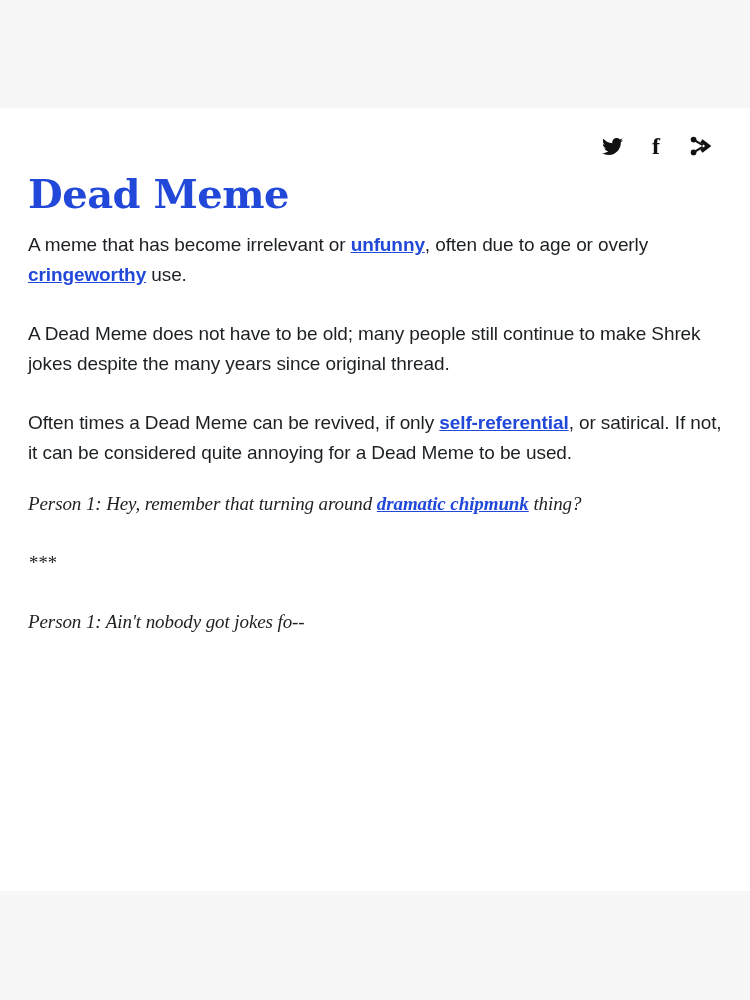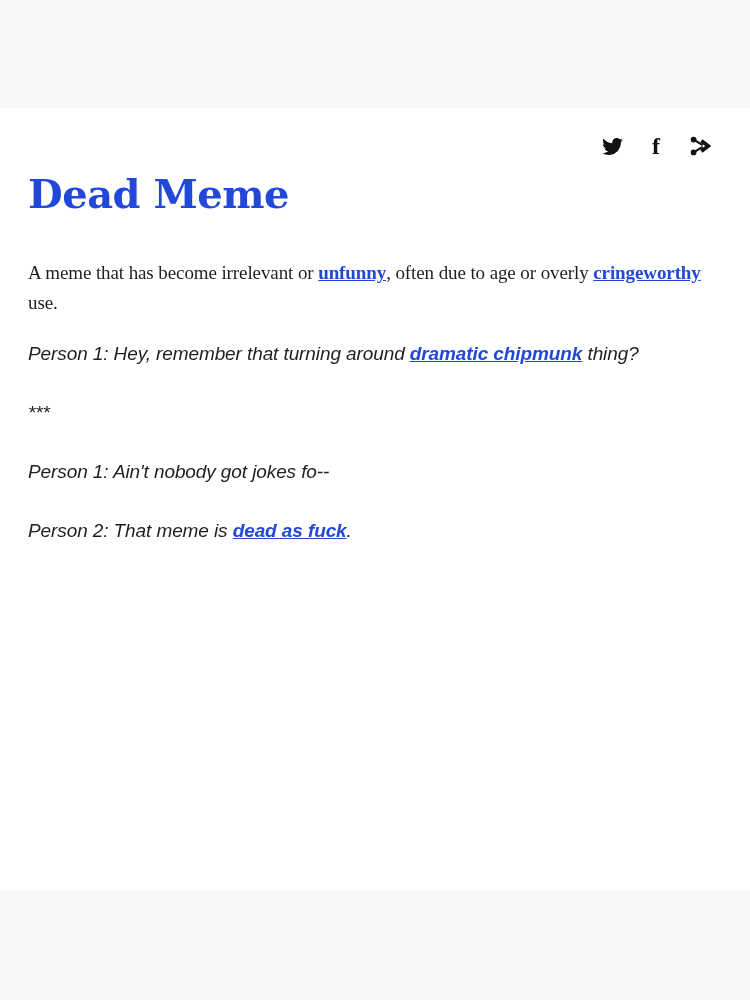--- a/index.html
+++ b/index.html
@@ -43,29 +43,29 @@
   }
   h1.word-title {
     margin-top: 12px;
     font-family: "DejaVu Serif", "Liberation Serif", serif;
     font-weight: 700;
     font-size: 40px;
     line-height: 48px;
     color: #2148d8;
     letter-spacing: -0.5px;
   }
-  .definition { margin-top: 40px; font-family: Liberation Serif, serif; }
+  .definition { margin-top: 12px; }
   .definition p, .example p {
     font-size: 19px;
     line-height: 30px;
     color: #1d2023;
     letter-spacing: -0.1px;
     margin-bottom: 29px;
   }
-  .example { margin-top: -8px; }
+  .example { margin-top: -8px; font-family: Liberation Serif, serif; }
   .example p { font-style: italic; }
   a.term-link {
     color: #2148d8;
     font-weight: 700;
     text-decoration: underline;
     cursor: pointer;
   }
 </style>
 </head>
 <body>
@@ -96,25 +96,26 @@
             <path d="M13.5 6.2 L21 12 L13.5 17.8" stroke="#111111" stroke-width="4" fill="none" stroke-linejoin="miter"></path>
           </svg>
         </span>
       </button>
     </div>
 
     <h1 class="word-title">Dead Meme</h1>
 
     <section class="definition">
         <p><span>A meme that has become irrelevant or </span><a class="term-link" href="#">unfunny</a><span>, often due to age or overly </span><a class="term-link" href="#">cringeworthy</a><span> use.</span></p>
+        <p><span>A Dead Meme does not have to be old; many people still continue to make Shrek jokes despite the many years since original thread.</span></p>
+        <p><span>Often times a Dead Meme can be revived, if only </span><a class="term-link" href="#">self-referential</a><span>, or satirical. If not, it can be considered quite annoying for a Dead Meme to be used.</span></p>
       </section>
 
     <section class="example">
         <p><span>Person 1: Hey, remember that turning around </span><a class="term-link" href="#">dramatic chipmunk</a><span> thing?</span></p>
         <p><span>***</span></p>
         <p><span>Person 1: Ain't nobody got jokes fo--</span></p>
-        <p><span>Person 2: That meme is </span><a class="term-link" href="#">dead as fuck</a><span>.</span></p>
       </section>
 
   </main>
 
   <div class="gutter-bottom"></div>
 </div>
 
 </body></html>

